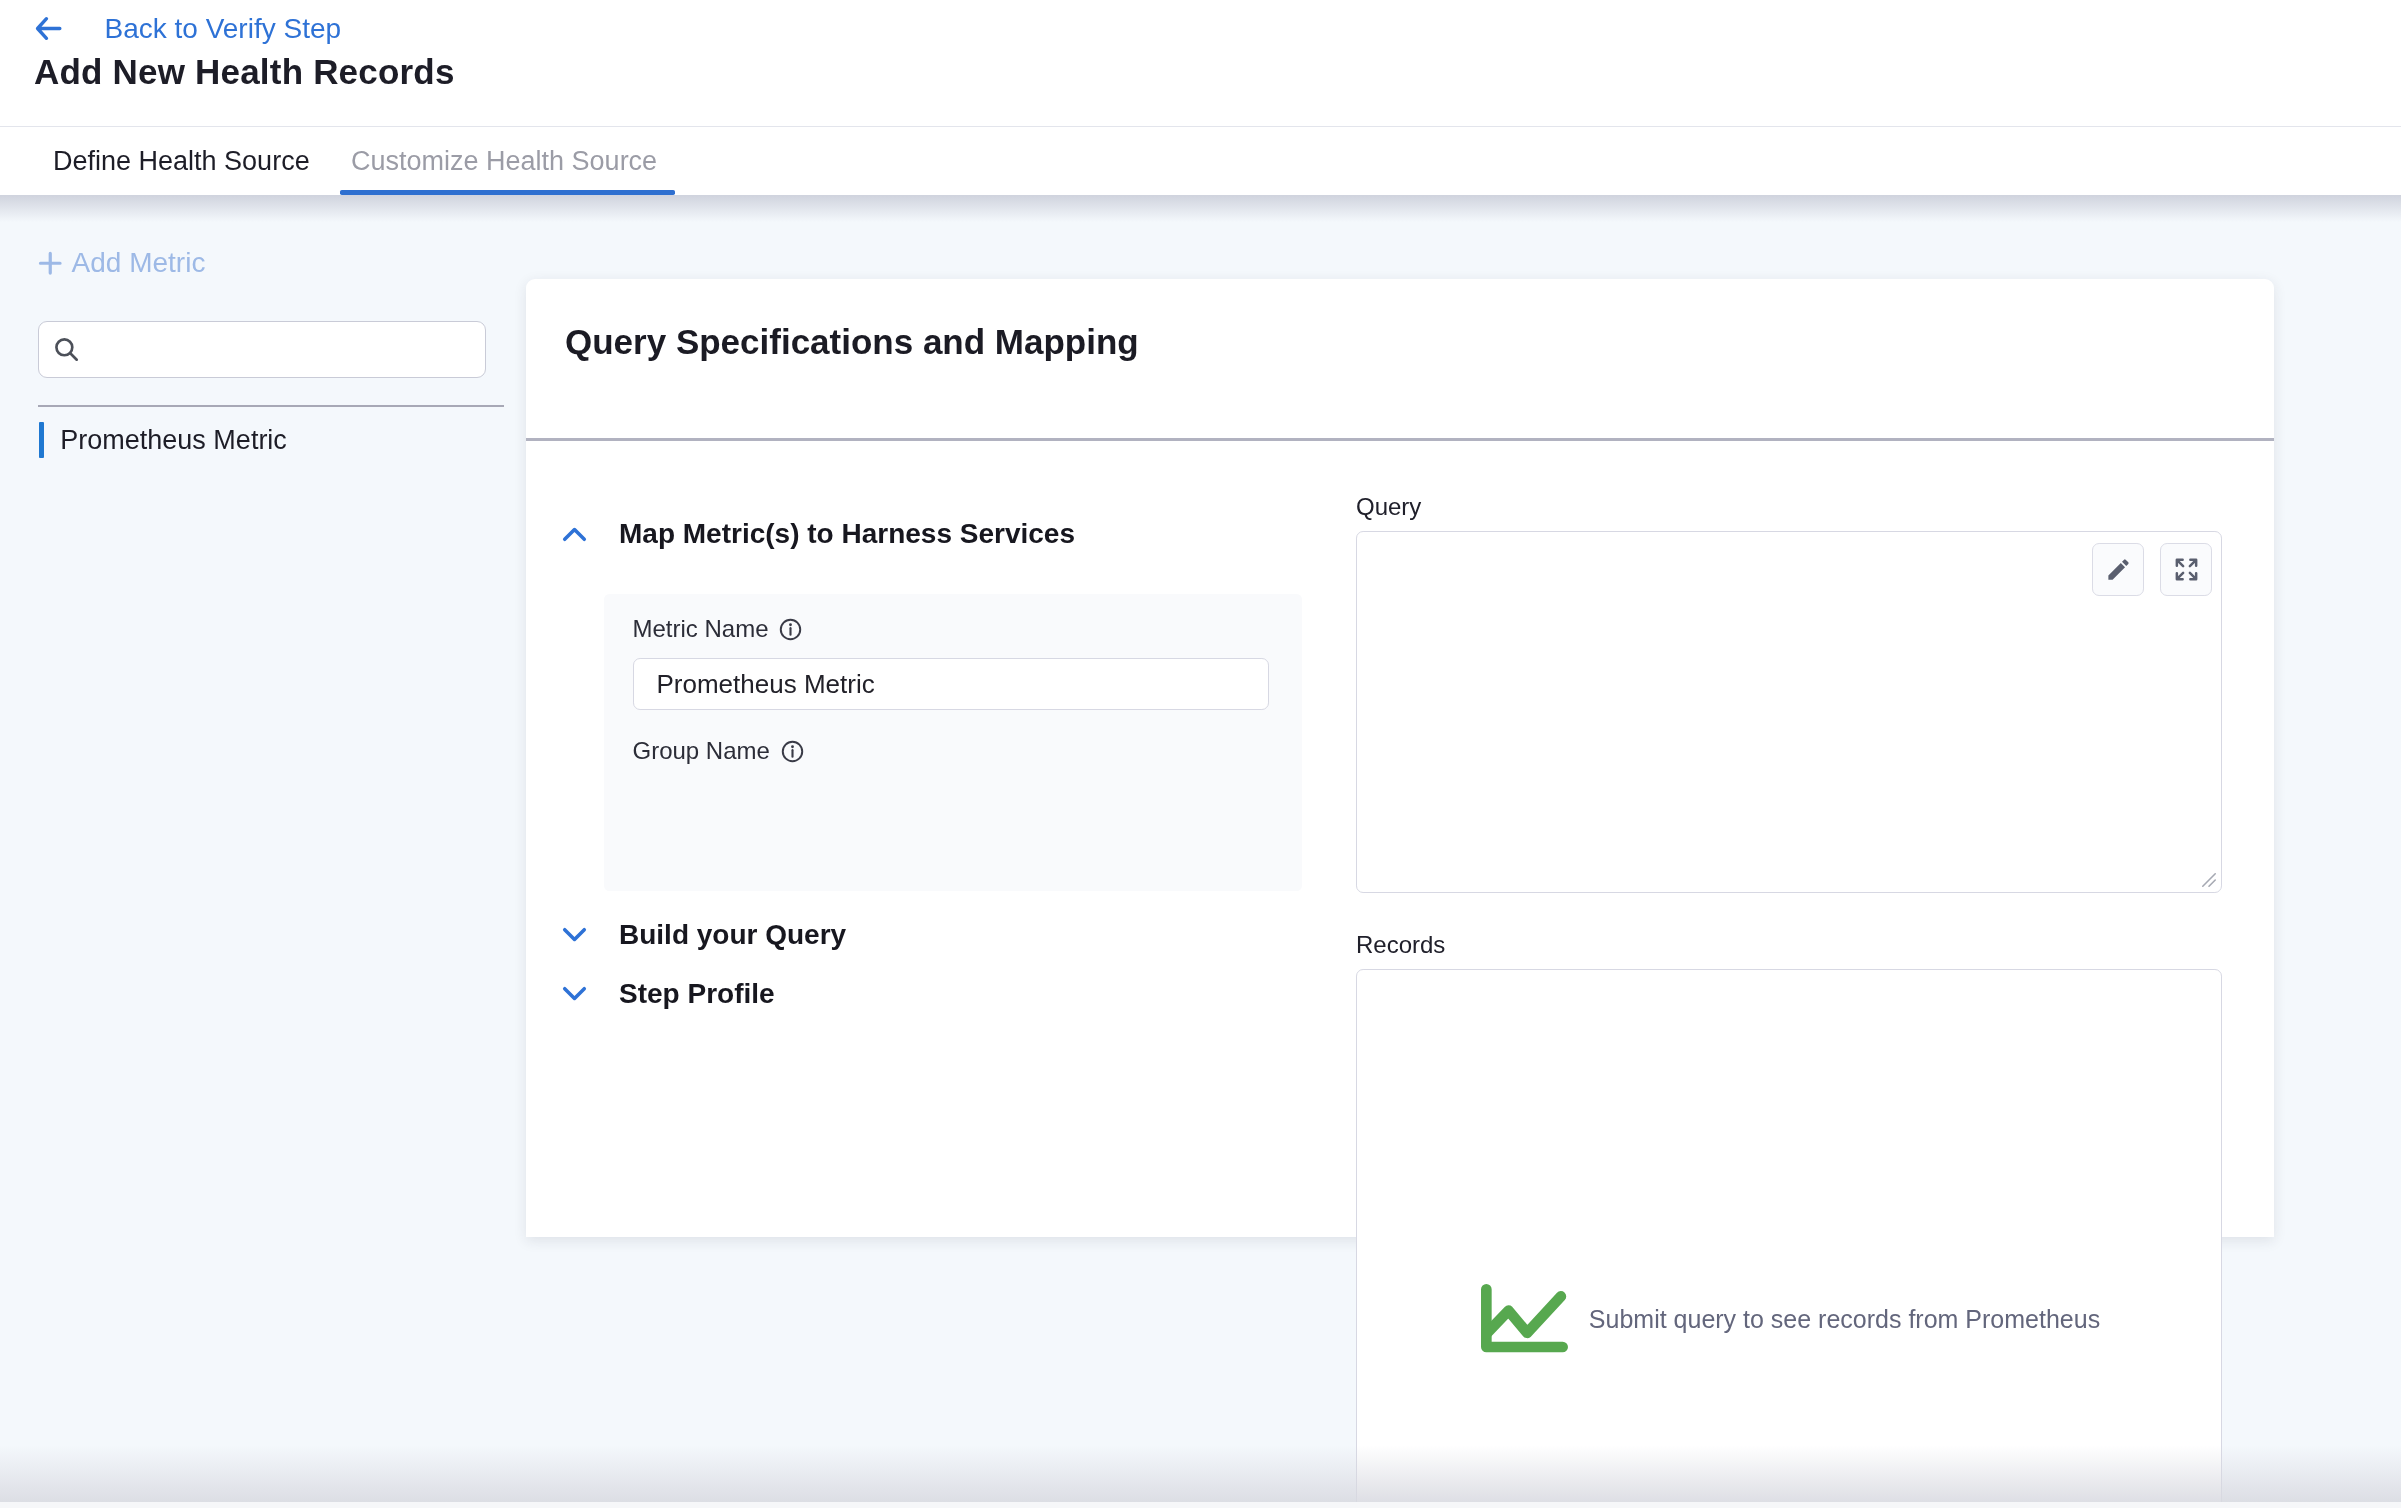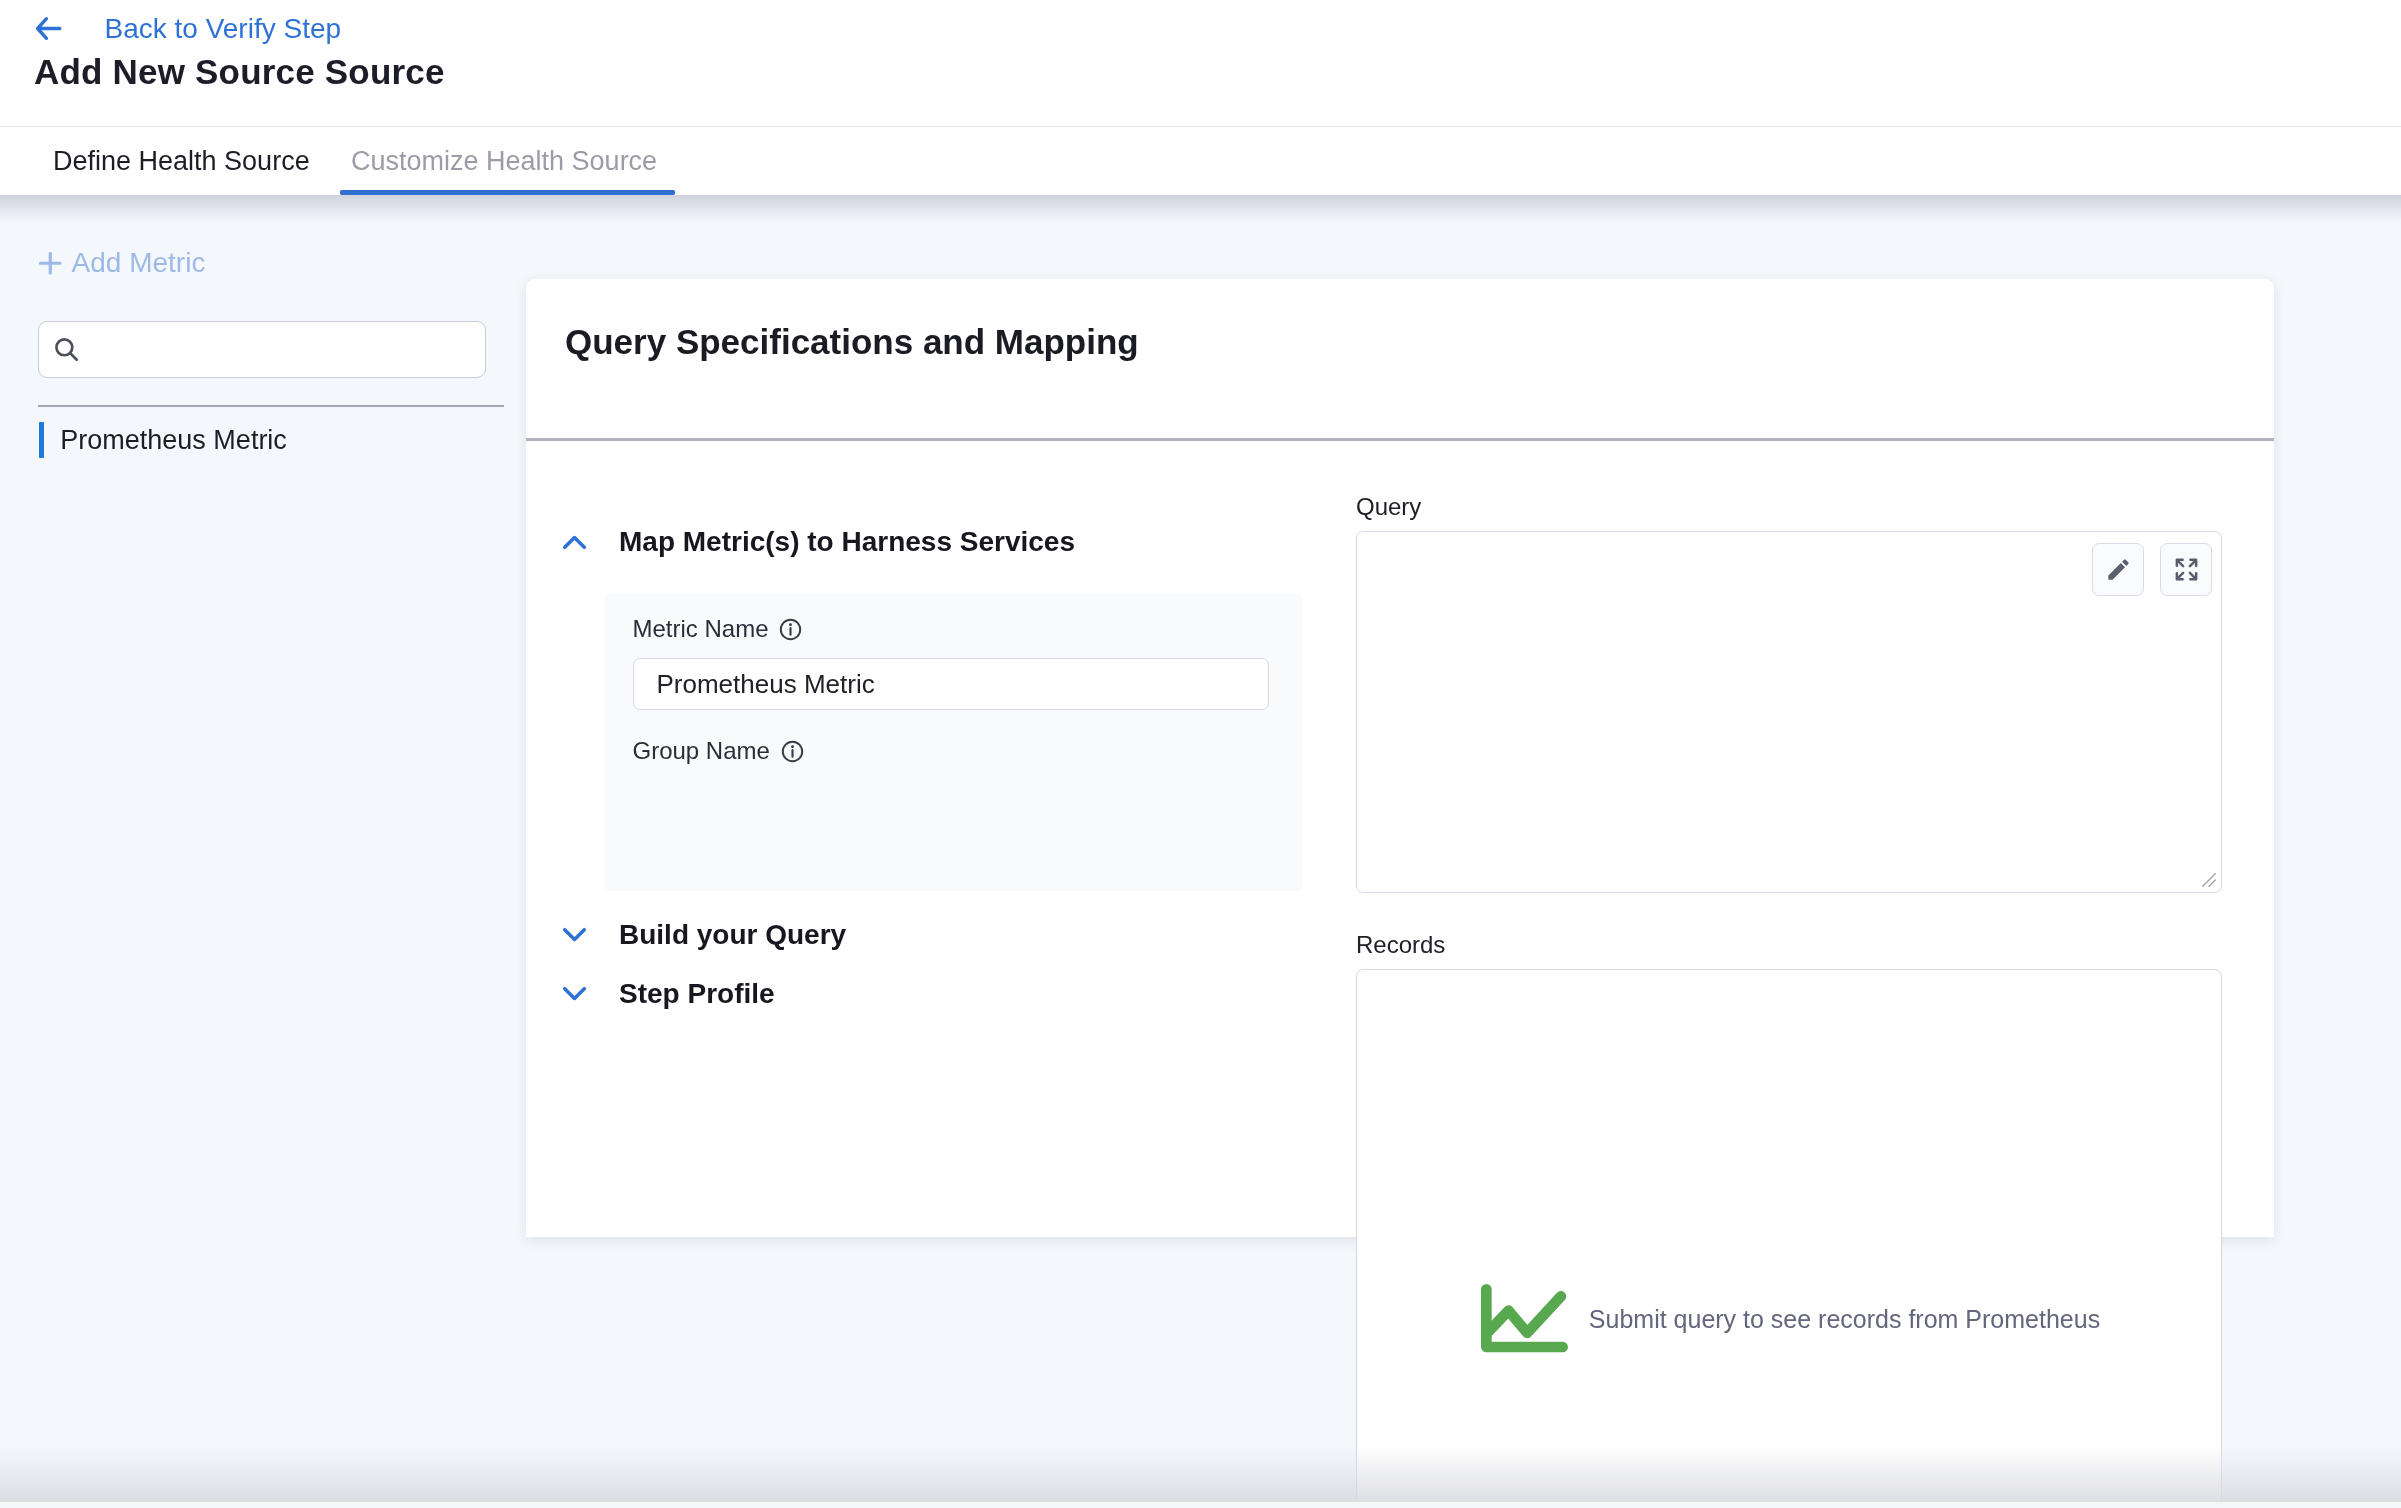--- a/index.html
+++ b/index.html
@@ -30,21 +30,21 @@
   .metric-item{position:absolute;left:39px;top:422px;display:flex;align-items:center;gap:16px;cursor:pointer;}
   .metric-item .bar{width:5.3px;height:36px;background:var(--selected-bar-blue,#1f78d1);border-radius:0.9px;}
   .metric-item .label{font-size:27px;color:var(--text-dark,#1d1d27);}
   
   .card{position:absolute;left:526px;top:279px;width:1748px;height:958px;background:var(--card-bg,#fff);border-radius:9px 9px 0 0;box-shadow:0 3.6px 12.5px rgba(40,41,61,.10);}
   .card-title{position:absolute;left:39px;top:43px;font-size:35px;font-weight:700;color:#1b1b24;}
   .card-subtitle{position:absolute;left:39px;top:100px;font-size:23px;color:var(--text-gray,#6a6d84);}
   .card-divider{position:absolute;left:0;top:159px;width:100%;height:2.7px;background:var(--divider-gray,#b1b2c0);}
   .section-row{position:absolute;left:36px;display:flex;align-items:center;gap:32px;cursor:pointer;}
   .section-row .label{font-size:28px;font-weight:700;color:#17171f;}
-  .row-map{top:239px;margin-top:8px;}
+  .row-map{top:239px;}
   .row-build{top:640px;}
   .row-risk{top:699px;}
   .subcard{position:absolute;left:78px;top:315px;width:698px;height:297px;background:var(--subcard-bg,#f9fafc);border-radius:5.3px;}
   .field-label{position:absolute;display:flex;align-items:center;gap:10.7px;}
   .field-label .txt{font-size:24px;font-weight:500;color:#2c2d38;}
   .fl1{left:28.5px;top:21.4px;}
   .fl2{left:28.5px;top:143px;}
   .text-input{position:absolute;left:28.5px;top:64px;width:636px;height:52px;box-sizing:border-box;border:1.8px solid var(--border-gray,#d7d8e3);border-radius:7.1px;background:#fff;font-size:26px;color:#222129;padding:0 0 0 23px;outline:none;font-family:"Liberation Sans", sans-serif;}
   .select{position:absolute;left:28.5px;top:185px;width:636px;height:53px;box-sizing:border-box;border:1.8px solid var(--border-gray,#d7d8e3);border-radius:7.1px;background:#fff;cursor:pointer;}
   .select .ph{position:absolute;left:28.5px;top:12.5px;font-size:26px;color:var(--placeholder-gray,#98a0af);}
@@ -70,21 +70,21 @@
 
 <div class="header">
   <div class="back-link">
     <span>
       <svg width="28.5" height="25" viewBox="0 0 32 28" fill="none">
         <path d="M14 3 L4 14 L14 25 M4.5 14 H29" stroke="#2e72d6" stroke-width="3.8" stroke-linecap="round" stroke-linejoin="round"></path>
       </svg>
     </span>
     <span class="label">Back to Verify Step</span>
   </div>
-  <div class="page-title">Add New Source Source</div>
+  <div class="page-title">Add New Health Records</div>
 </div>
 
 <div class="tabbar">
   <div class="tab t0">Define Health Source</div>
   <div class="tab t1">Customize Health Source</div>
   <div class="tab-underline"></div>
 </div>
 <div class="tab-shadow"></div>
 
 <div class="add-metric">

